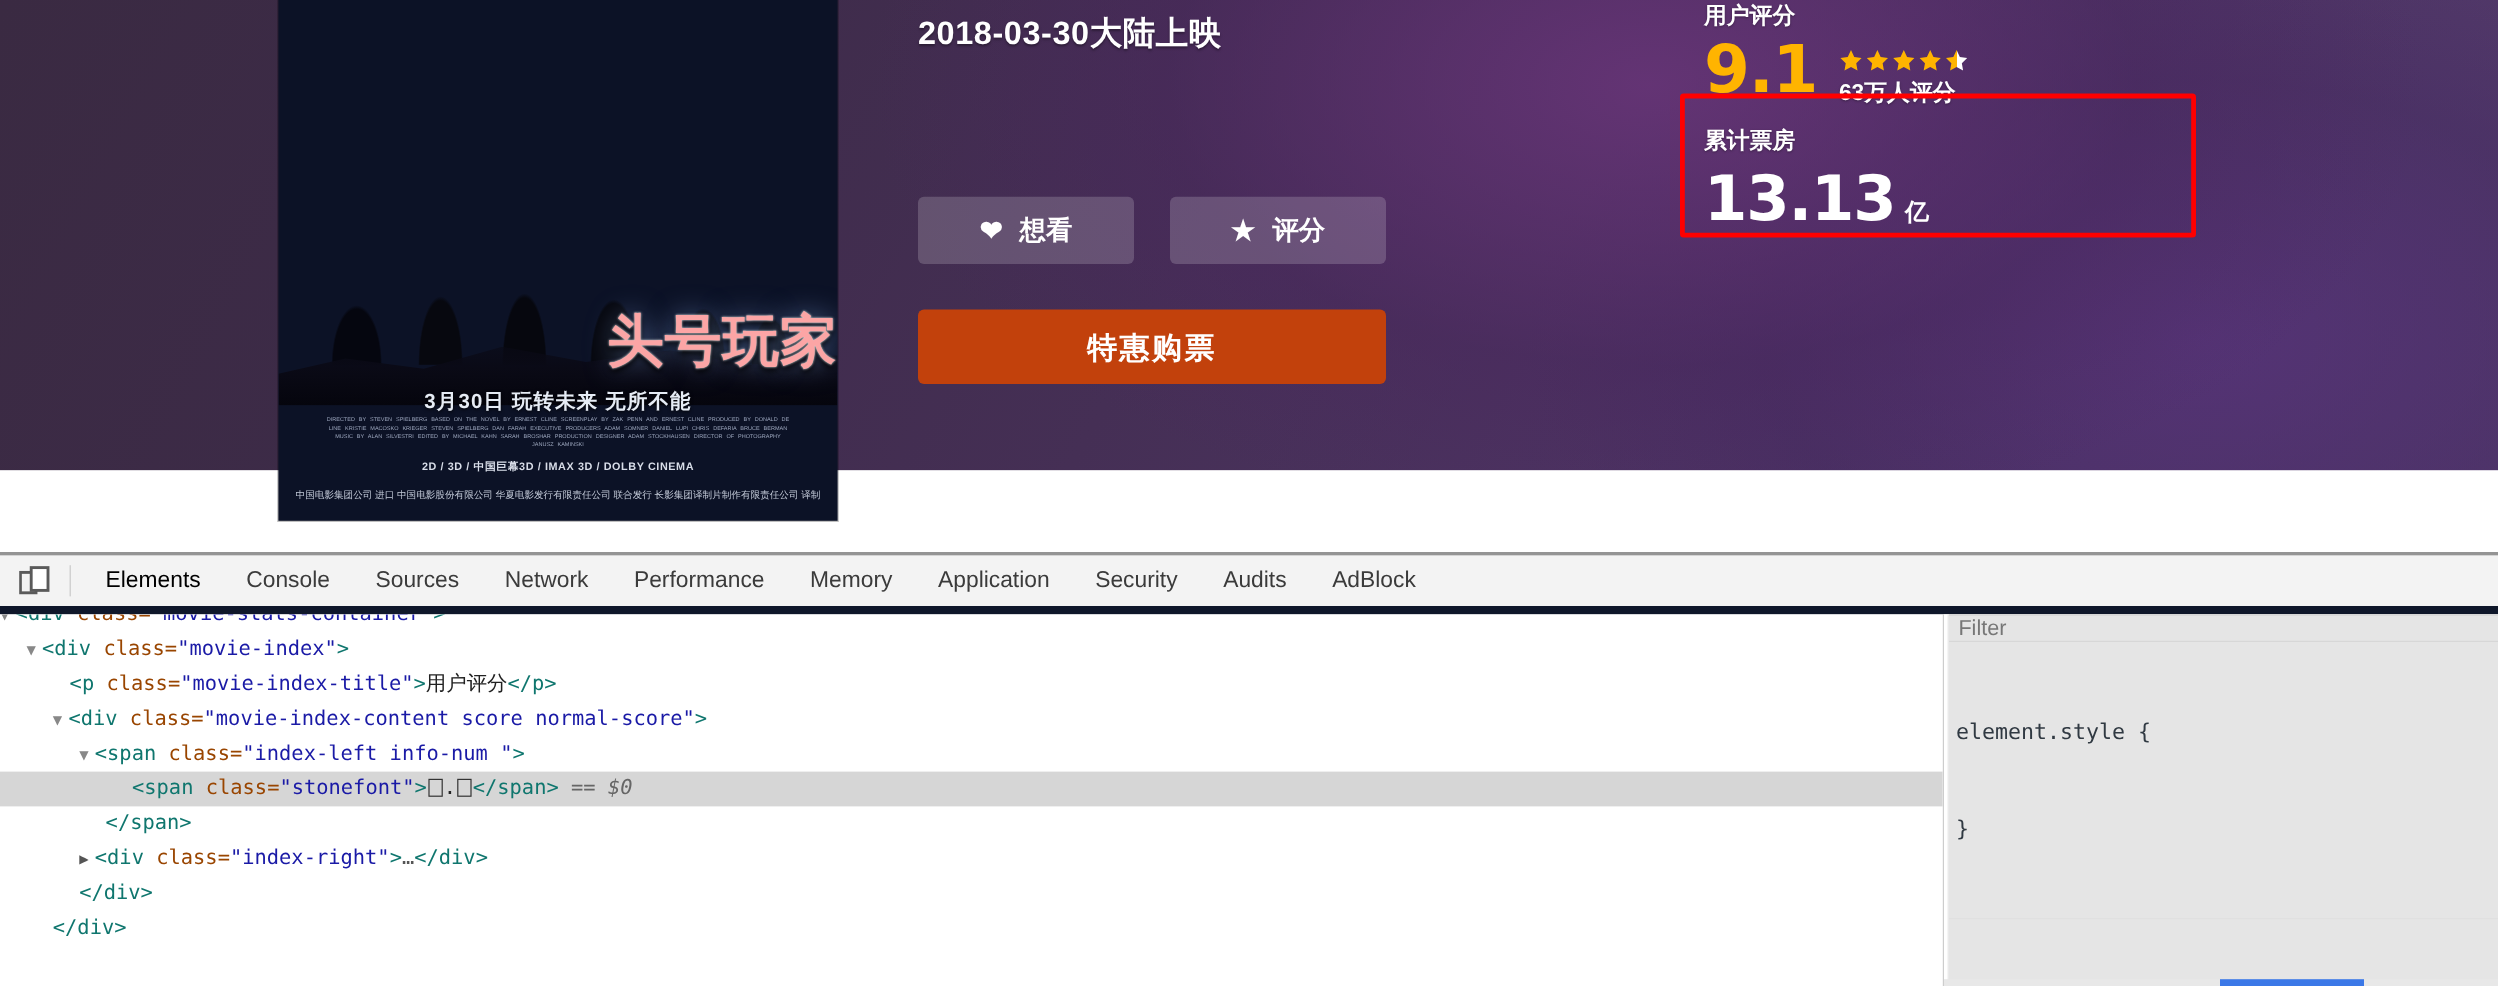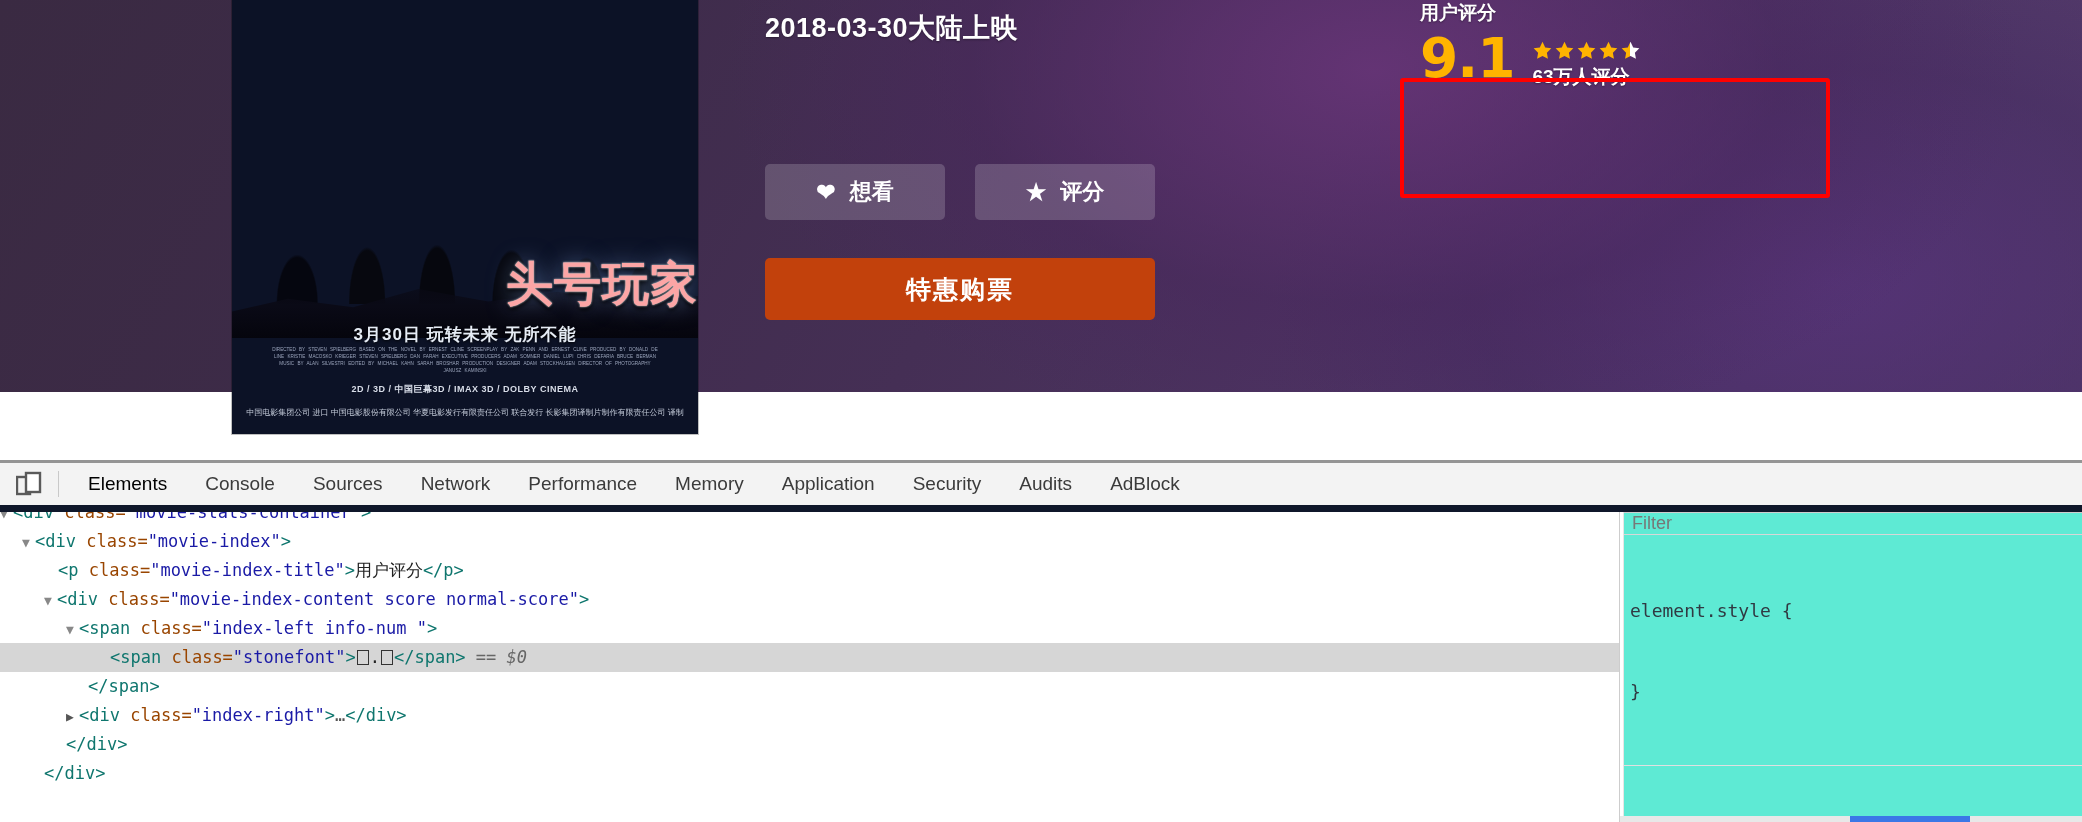--- a/index.html
+++ b/index.html
@@ -220,21 +220,21 @@
     display: inline-block;
     width: 12px; height: 15px;
     border: 1.6px solid #333;
     vertical-align: -2px;
     margin: 0 1px;
   }
   .first-line-clip { position: absolute; left: 0; top: -14px; width: 100%; }
 
   .styles-pane {
     width: 462px; flex: 0 0 462px;
-    background: #5eead4;
+    background: #e5e5e5;
     display: flex; flex-direction: column;
     position: relative;
   }
   .sp-tabs {
     height: 40px; background: #f3f3f3;
     border-bottom: 1px solid #cdcdcd;
     display: flex; align-items: stretch; padding-left: 8px;
     overflow: hidden;
   }
   .sp-tab {
@@ -328,20 +328,27 @@
                   </linearGradient>
                 </defs>
               <path d="M12 2l3.1 6.5 7 1-5.1 5 1.2 7-6.2-3.3L5.8 21.5l1.2-7-5.1-5 7-1z" fill="url(#halfg)"></path>
             </svg>
           </div>
           <div class="people-count">63万人评分</div>
         </div>
       </div>
     </div>
 
+    <div class="box-office">
+      <p class="bo-title">累计票房</p>
+      <div class="bo-row">
+        <span class="bo-num">13.13</span>
+        <span class="bo-unit">亿</span>
+      </div>
+    </div>
   </div>
 
   <div class="anno-box" id="anno-rating"></div>
 </div>
 
 <div id="devtools">
 
   <div class="dt-toolbar">
     <div class="dt-device-icon">
       <svg width="26" height="26" viewBox="0 0 26 26">

